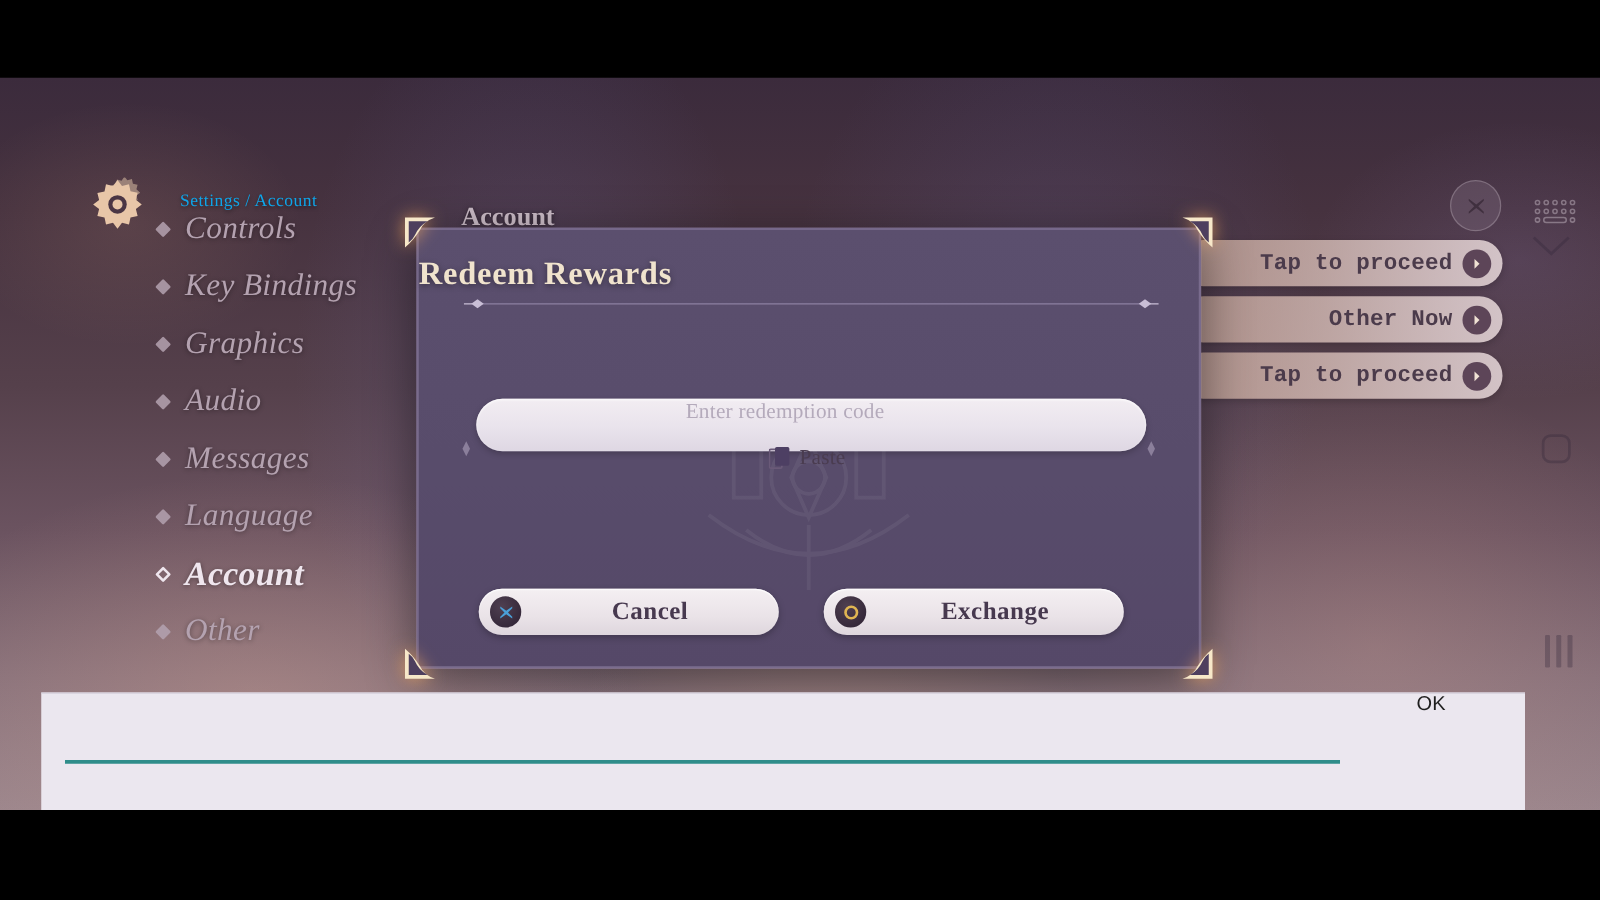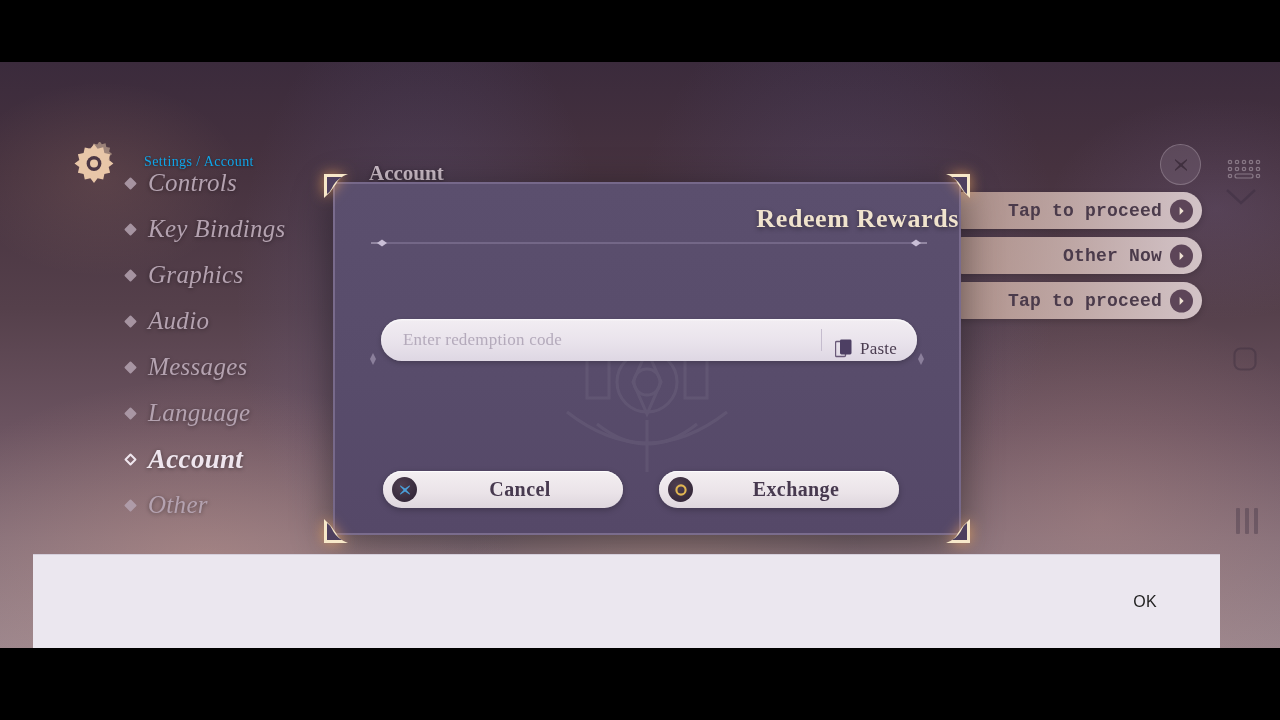--- a/index.html
+++ b/index.html
@@ -109,35 +109,35 @@
   .corner {
     position:absolute; width:28px; height:28px; pointer-events:none;
     filter:drop-shadow(0 0 7px rgba(255,175,95,0.75));
   }
   #corner-tl { left:-13px; top:-12px; }
   #corner-tr { right:-13px; top:-12px; transform:scaleX(-1); }
   #corner-bl { left:-13px; bottom:-12px; transform:scaleY(-1); }
   #corner-br { right:-13px; bottom:-12px; transform:scale(-1,-1); }
 
   #dialog-title {
-    position:absolute; left:0; top:20px; width:100%; text-align:right;
+    position:absolute; left:0; top:20px; width:100%; text-align:left;
     font-size:26px; font-weight:bold; color:#f0e3cd; letter-spacing:.6px;
     text-shadow:0 2px 5px rgba(0,0,0,.40);
   }
   .divider { position:absolute; left:36px; width:556px; height:12px; }
   #divider-top { top:53px; }
   #divider-bottom { top:442px; }
 
   
   #code-input-row {
     position:absolute; left:46px; top:135px; width:536px; height:42px;
     border-radius:21px;
     background:linear-gradient(180deg,#f2edf2 0%,#e9e3ec 55%,#ded7e3 100%);
     box-shadow:inset 0 1px 2px rgba(255,255,255,.85), 0 2px 5px rgba(0,0,0,.22);
-    display:flex; align-items:center;
+    display:flex; align-items:center;flex-direction:column;
   }
   #code-input {
     flex:1; border:none; outline:none; background:transparent;
     font-family:"Liberation Serif", serif; font-size:17px; color:#4a3c50;
     padding:0 14px 0 22px; letter-spacing:.2px;
   }
   #code-input::placeholder { color:#b4aabb; }
   #paste-divider { width:1px; height:22px; background:#c5bcce; }
   #paste-button {
     display:flex; align-items:center; gap:8px;
@@ -164,21 +164,21 @@
   }
   .dlg-btn .btn-label {
     flex:1; text-align:center; font-size:20px; font-weight:bold;
     color:#47394f; letter-spacing:.4px; 
   }
 
   
   #ime-bar {
     position:absolute; left:33px; top:554px; width:1187px; height:94px; z-index:50;
     background:#ebe7ef; border-top:1px solid #d5cfdb;
-    display:flex; align-items:center;
+    display:flex; align-items:flex-start;
   }
   #ime-field-wrap { flex:1; position:relative; }
   #ime-field {
     position:absolute; left:19px; top:24px; width:1020px; height:32px;
     border:none; outline:none; background:transparent;
     font-family:"Liberation Sans", sans-serif; font-size:16px; color:#2b2b2b;
     border-bottom:3px solid #2f8d8a;
   }
   #ime-ok {
     width:150px; display:flex; align-items:center; justify-content:center;

